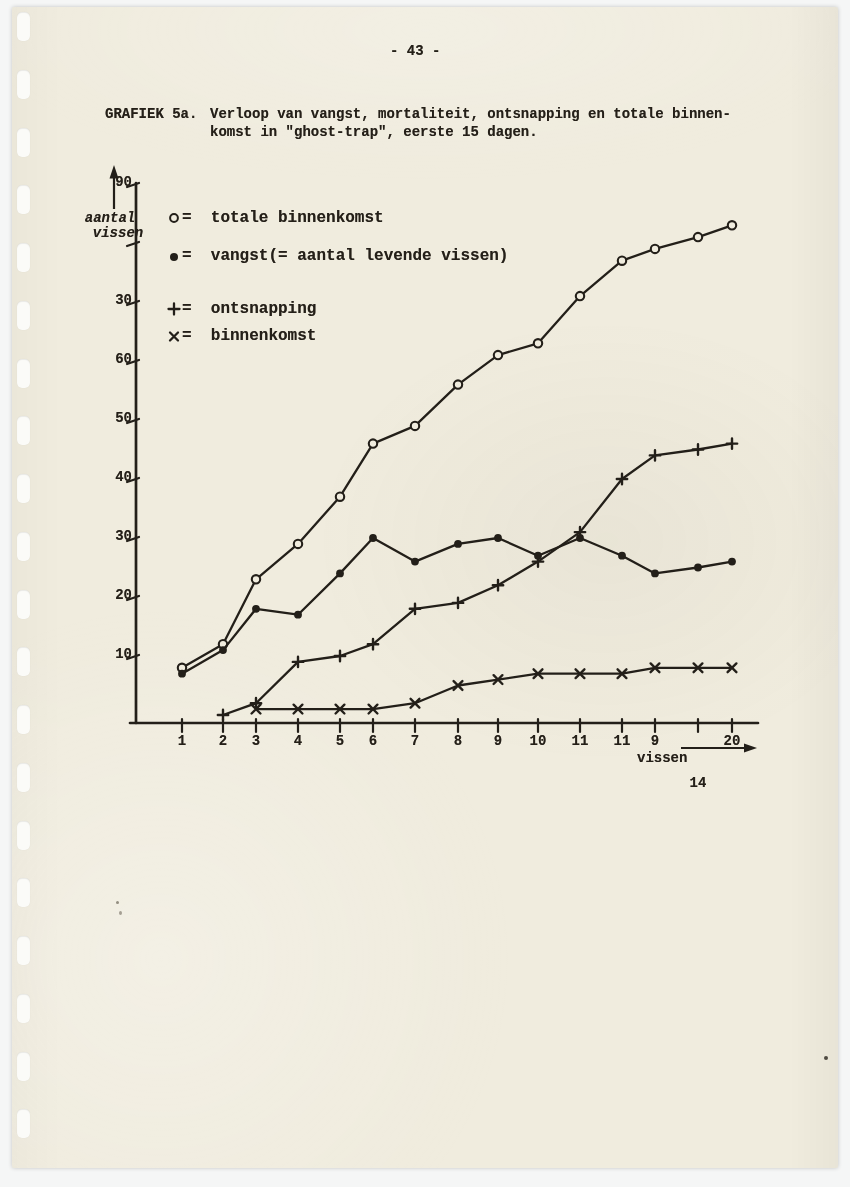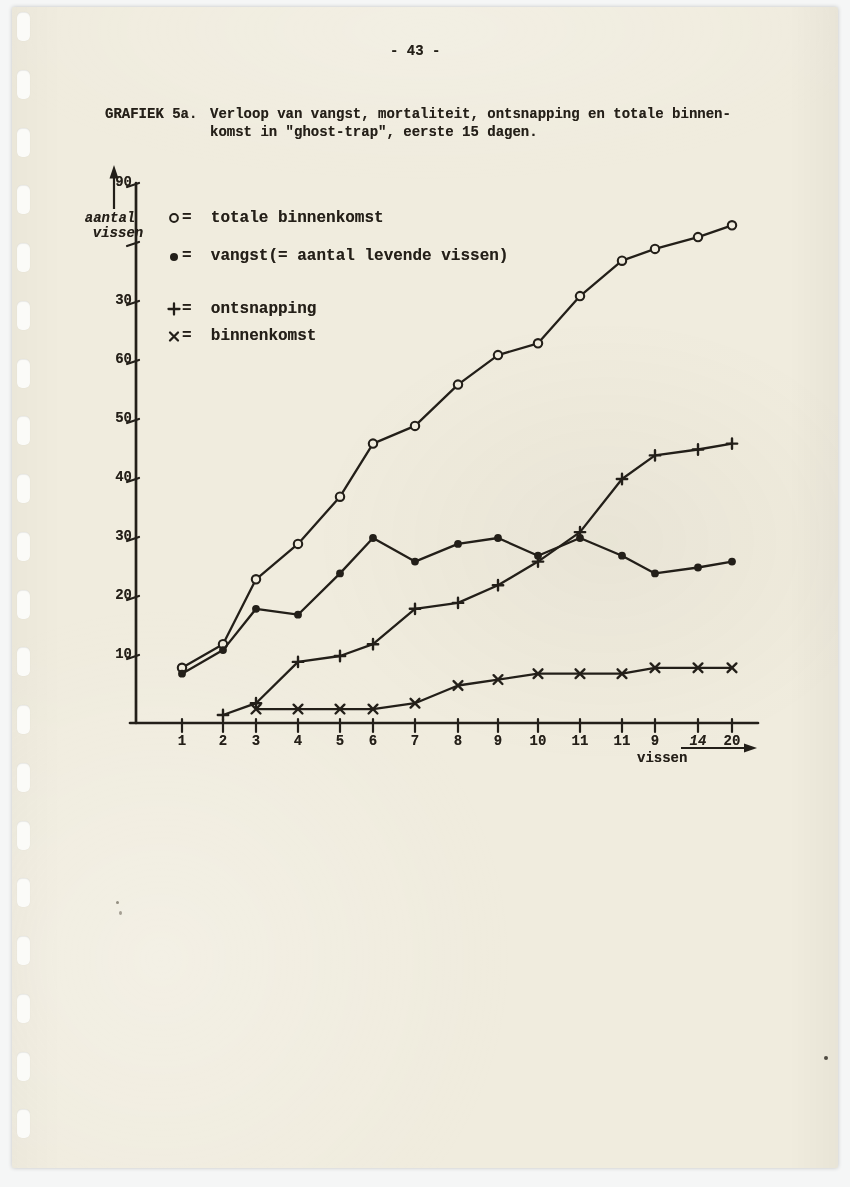--- a/index.html
+++ b/index.html
@@ -193,21 +193,21 @@
     <div class="tw xtick" style="left: 284px; top: 734px;">4</div>
     <div class="tw xtick" style="left: 326px; top: 734px;">5</div>
     <div class="tw xtick" style="left: 359px; top: 734px;">6</div>
     <div class="tw xtick" style="left: 401px; top: 734px;">7</div>
     <div class="tw xtick" style="left: 444px; top: 734px;">8</div>
     <div class="tw xtick" style="left: 484px; top: 734px;">9</div>
     <div class="tw xtick" style="left: 524px; top: 734px;">10</div>
     <div class="tw xtick" style="left: 566px; top: 734px;">11</div>
     <div class="tw xtick" style="left: 608px; top: 734px;">11</div>
     <div class="tw xtick" style="left: 641px; top: 734px;">9</div>
-    <div class="tw xtick" style="left: 684px; top: 734px; font-style: italic;">14</div>
+    <div class="tw xtick" style="left: 684px; top: 776px;">14</div>
     <div class="tw xtick" style="left: 718px; top: 734px;">20</div>
   </div>
 <div id="legend">
     <div class="legend-row" style="left: 166px; top: 210px;">
       <svg viewBox="0 0 16 16" class="sym">
         <circle cx="8" cy="8" r="3.9" fill="none" stroke="#231f19" stroke-width="2"></circle>
       </svg>
       <span class="txt">=  totale binnenkomst</span>
     </div>
     <div class="legend-row" style="left: 166px; top: 248px;">

